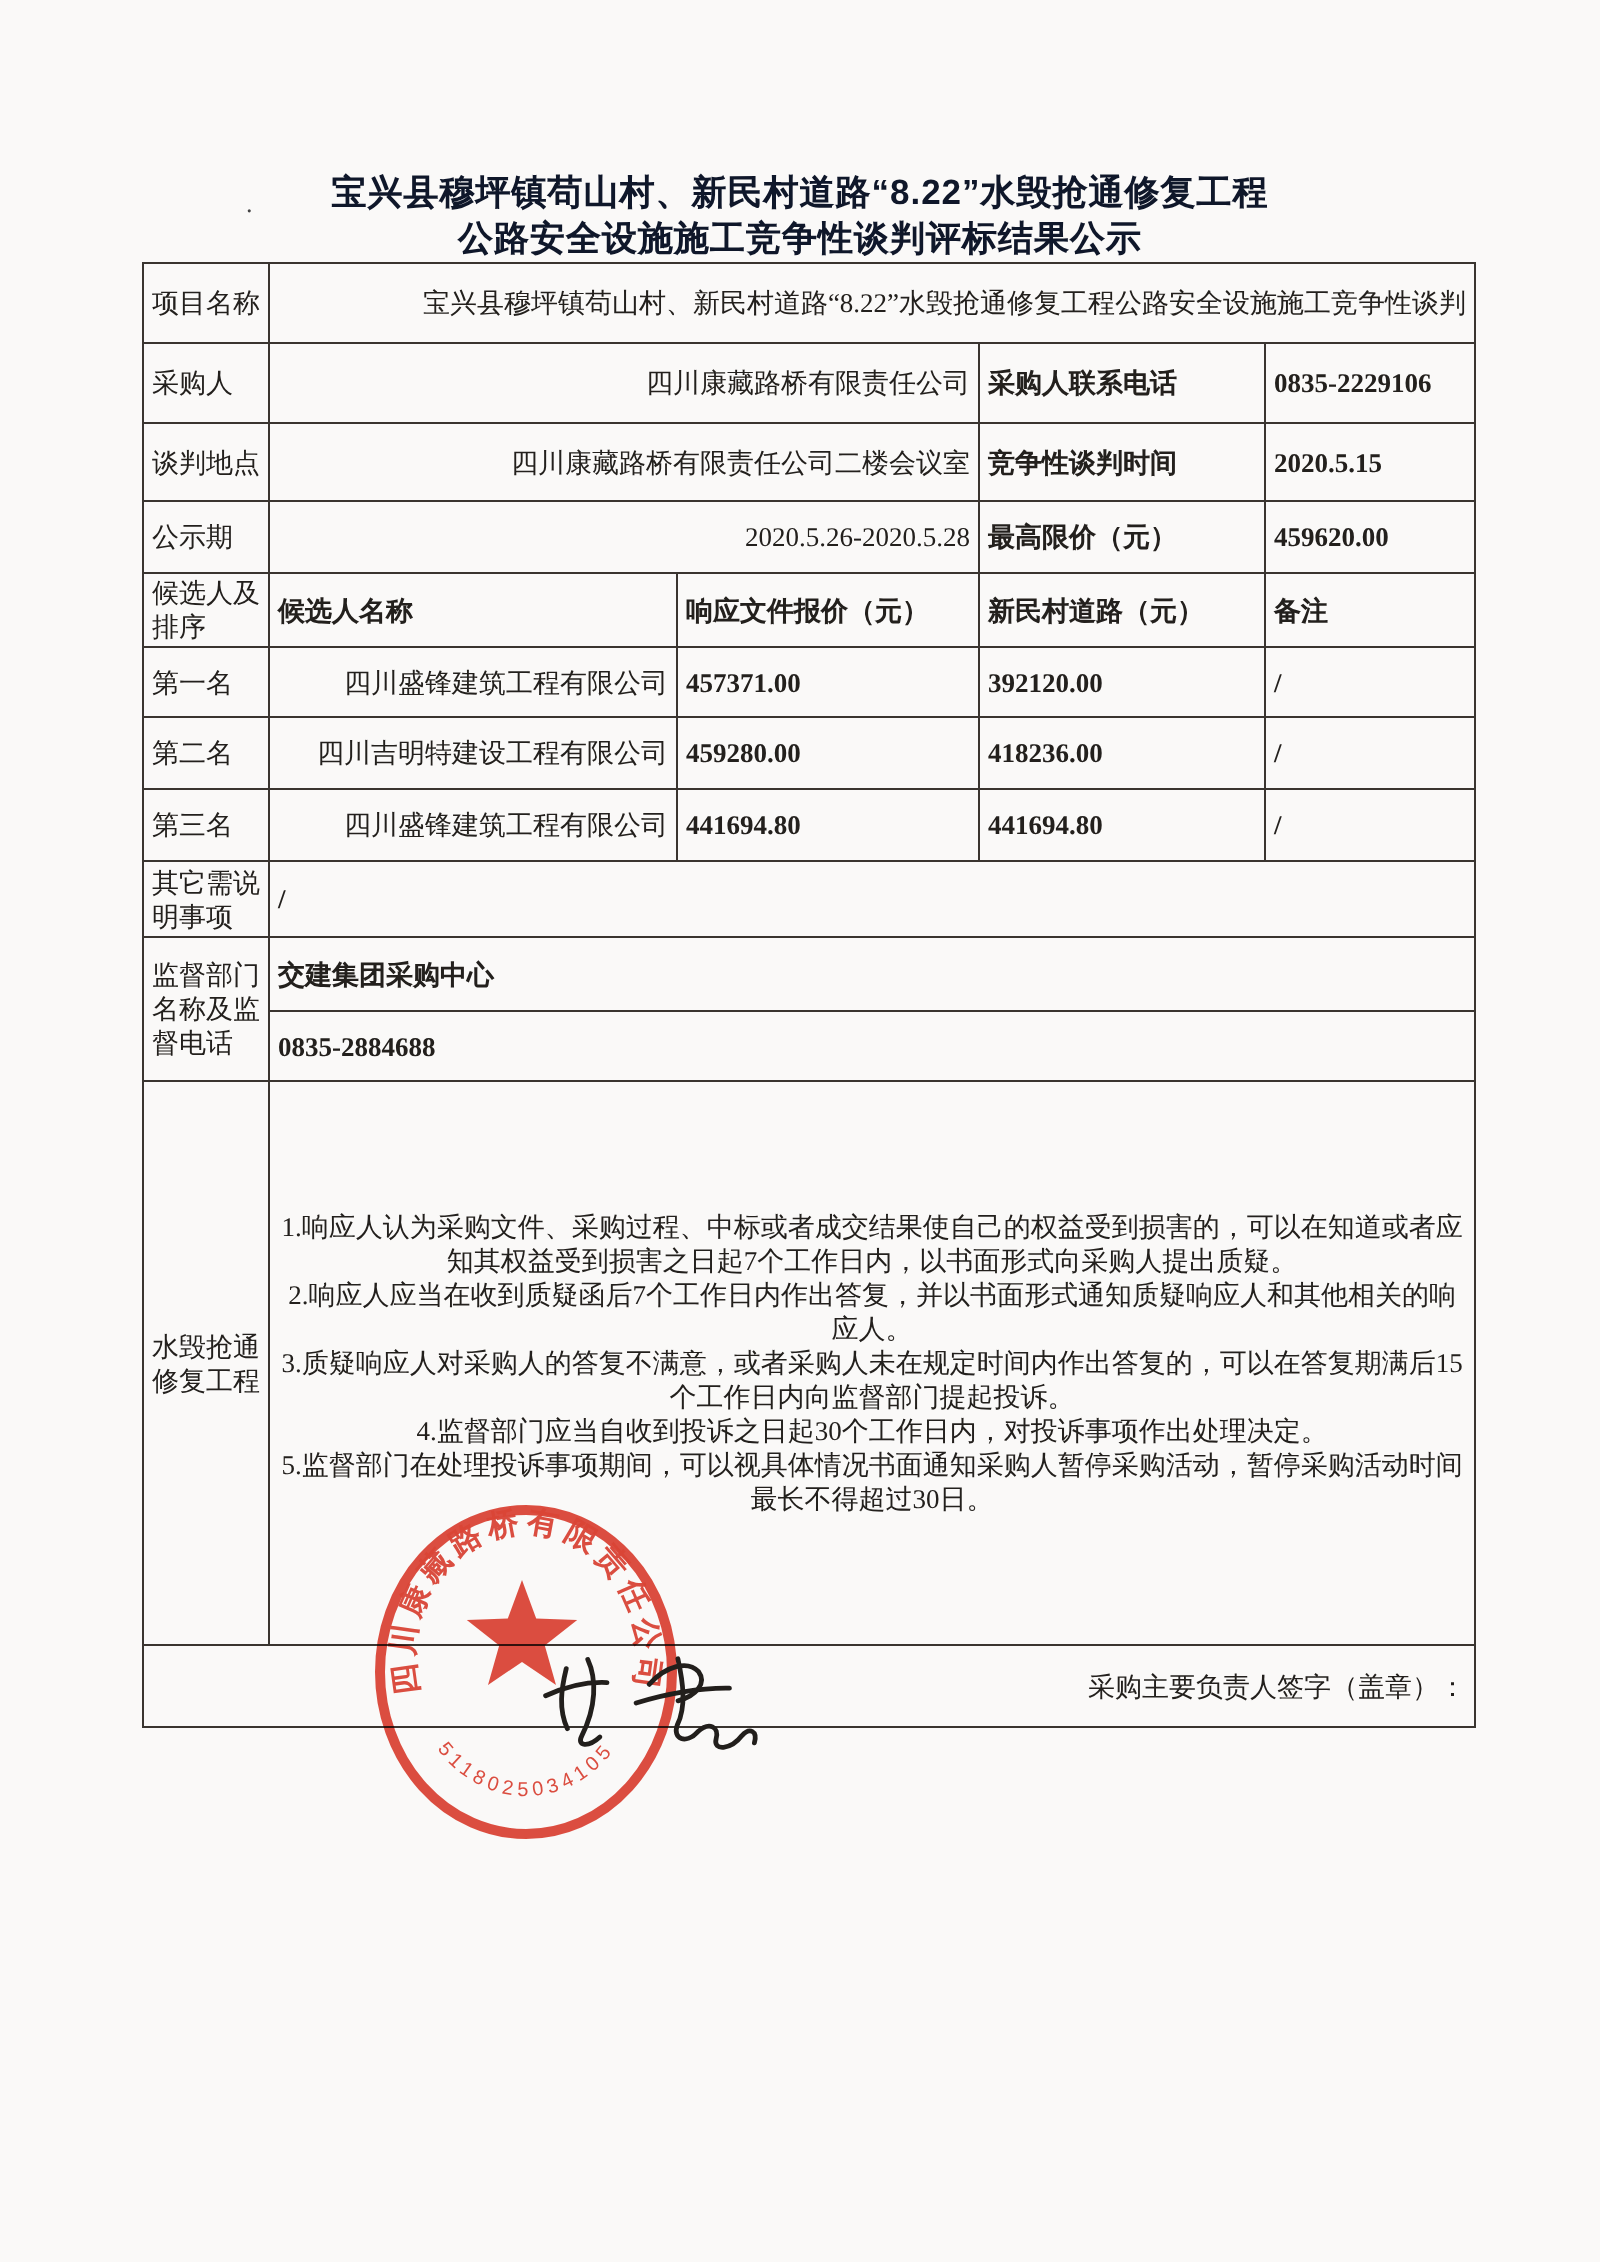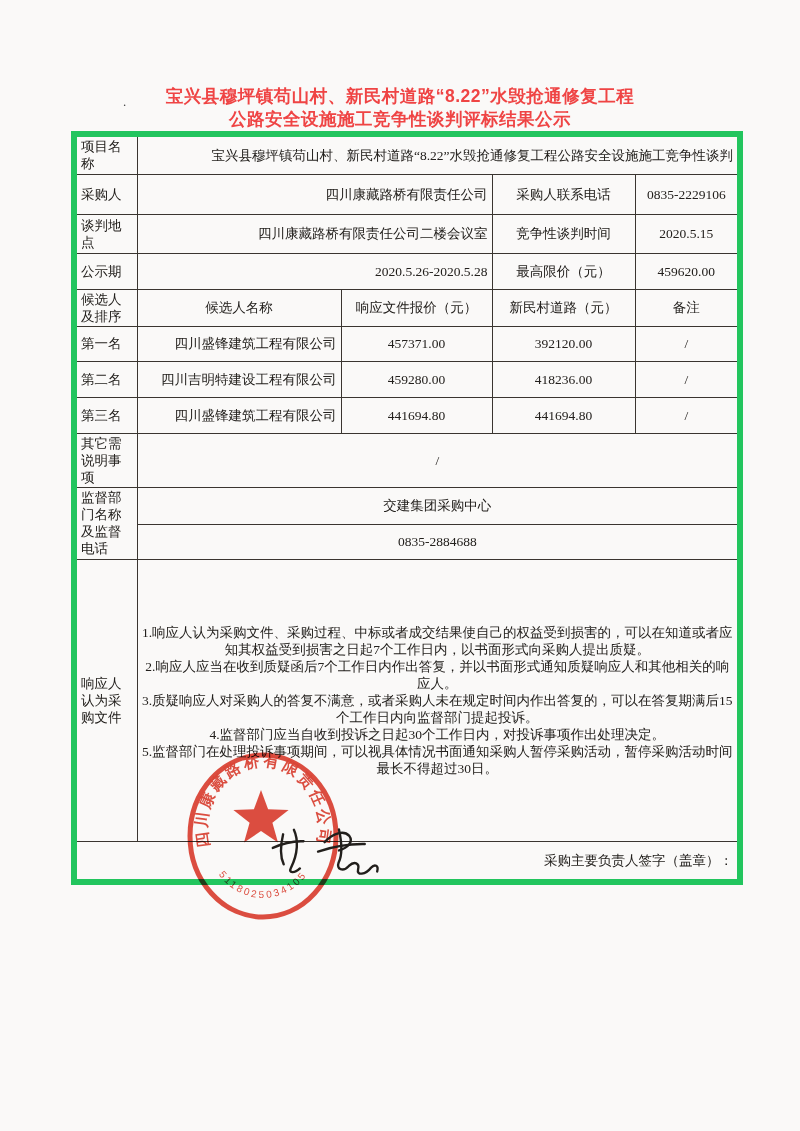--- a/index.html
+++ b/index.html
@@ -14,42 +14,42 @@
   .page{position:absolute;inset:0;}
   .title-mark{
     position:absolute;left:123px;top:94px;
     font-size:13px;color:#444;
   }
   .doc-title{
     position:absolute;left:0;top:85px;width:800px;
     text-align:center;
     font-family:"Liberation Sans","DejaVu Sans",sans-serif;
     font-weight:700;font-size:17.5px;line-height:23px;
-    letter-spacing:0.5px;color:#ef4444;
+    letter-spacing:0.5px;color:#0f172a;
     margin:0;
   }
   table.doc-table{
     position:absolute;left:71px;top:131px;
     width:666px;
     border-collapse:collapse;
     table-layout:fixed;
     font-size:13.5px;
     color:#23201d;
   }
   table.doc-table td{
     border:1.6px solid #3a3530;
     padding:1px 4px;
     vertical-align:middle;
     line-height:17px;
     overflow:hidden;
   }
-  table.doc-table{border:6px solid #22c55e;}
+  table.doc-table{border:1px solid #22c55e;}
   td.lbl{text-align:left;padding-left:4px;word-break:break-all;}
   td.val{text-align:right;padding-left:6px;}
-  td.ctr{text-align:center;}
+  td.ctr{font-weight:bold;}
   td.objection-cell{
     padding:8px 10px 8px 8px;
     line-height:21.5px;
     text-align:center;
     vertical-align:middle;
   }
   td.sig-cell{
     text-align:right;padding-left:7px;
     font-size:13.5px;
   }
@@ -151,21 +151,21 @@
 
     <tr style="height:37px">
       <td class="lbl" rowspan="2">监督部门名称及监督电话</td>
       <td class="ctr" colspan="4">交建集团采购中心</td>
     </tr>
     <tr style="height:35px">
       <td class="ctr" colspan="4">0835-2884688</td>
     </tr>
 
     <tr style="height:282px">
-      <td class="lbl">响应人认为采购文件</td>
+      <td class="lbl">水毁抢通修复工程</td>
       <td class="objection-cell" colspan="4">
         <div>1.响应人认为采购文件、采购过程、中标或者成交结果使自己的权益受到损害的，可以在知道或者应知其权益受到损害之日起7个工作日内，以书面形式向采购人提出质疑。</div>
         <div>2.响应人应当在收到质疑函后7个工作日内作出答复，并以书面形式通知质疑响应人和其他相关的响应人。</div>
         <div>3.质疑响应人对采购人的答复不满意，或者采购人未在规定时间内作出答复的，可以在答复期满后15个工作日内向监督部门提起投诉。</div>
         <div>4.监督部门应当自收到投诉之日起30个工作日内，对投诉事项作出处理决定。</div>
         <div>5.监督部门在处理投诉事项期间，可以视具体情况书面通知采购人暂停采购活动，暂停采购活动时间最长不得超过30日。</div>
       </td>
     </tr>
 
     <tr style="height:41px">

